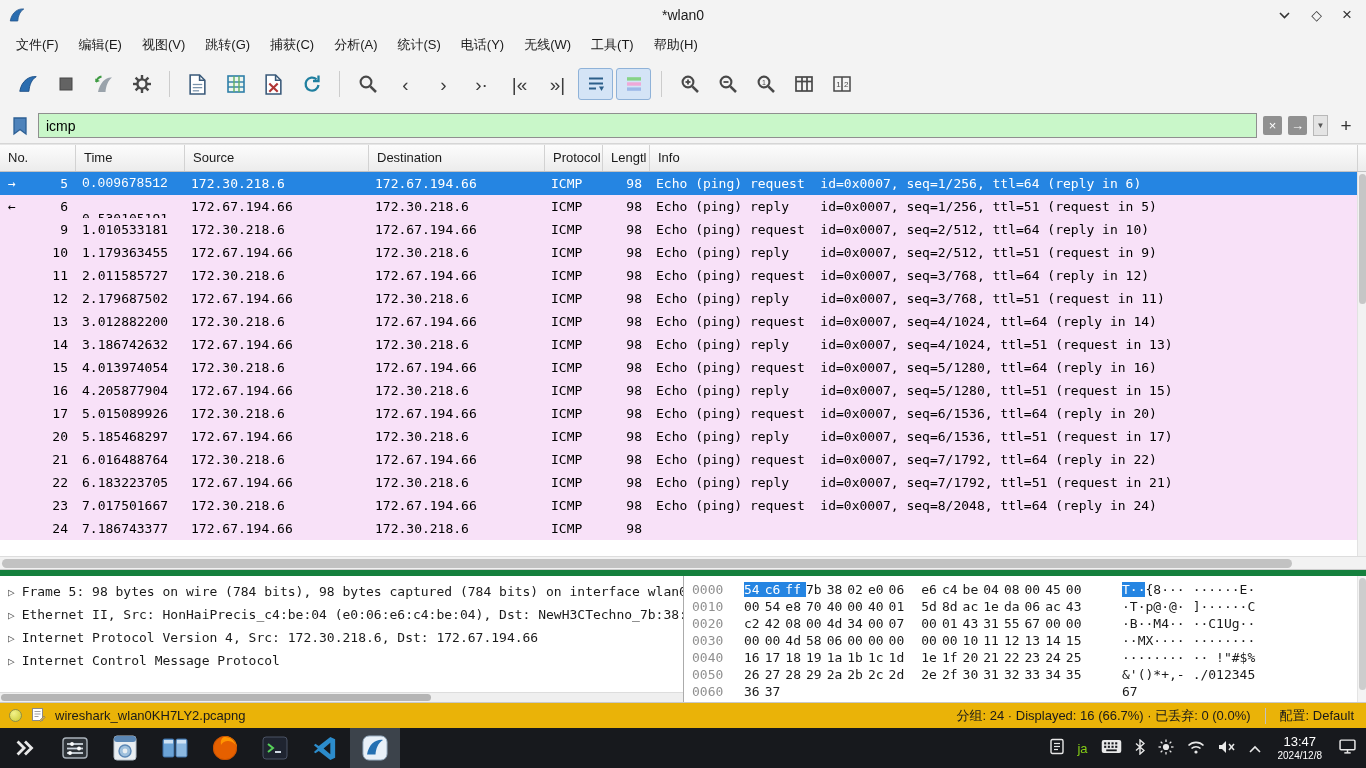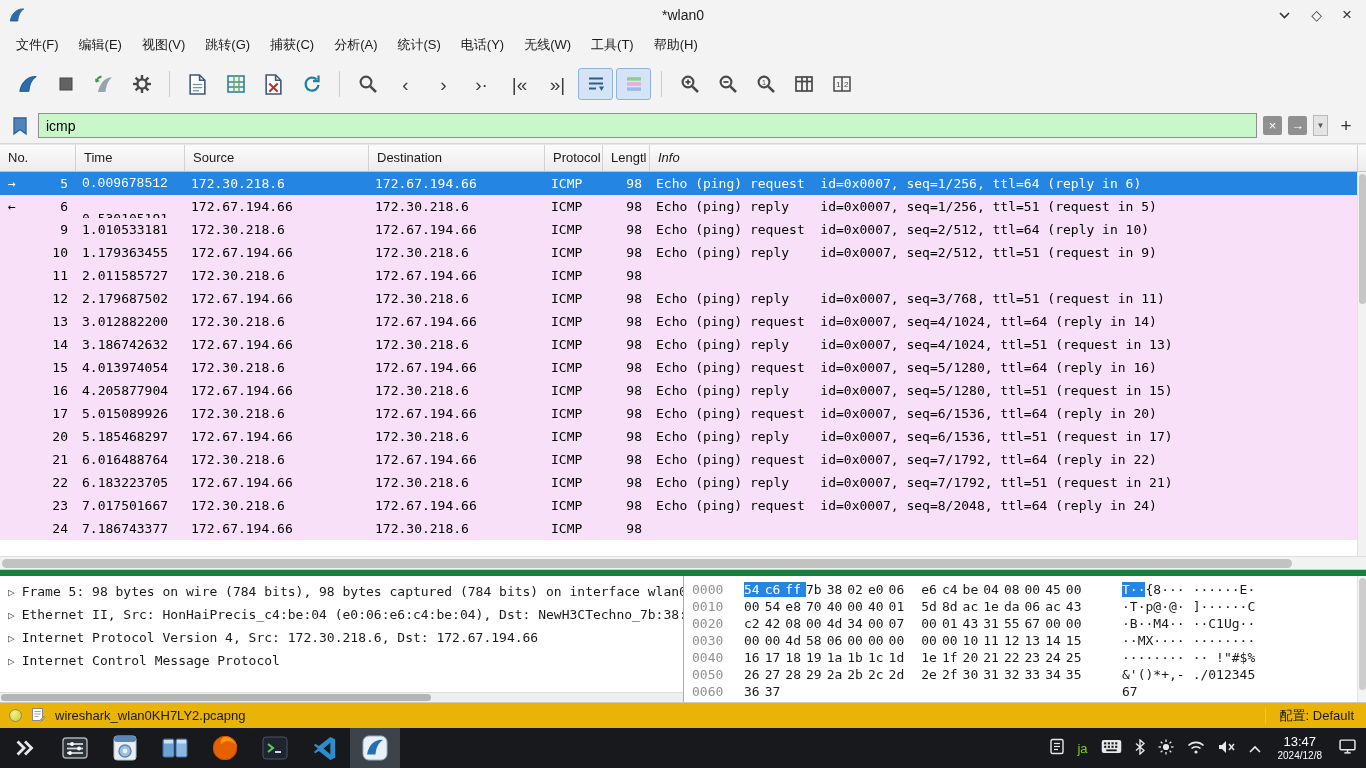--- a/index.html
+++ b/index.html
@@ -296,21 +296,21 @@
   </div>
 
   <div class="plist">
     <div class="plist-header">
         <div class="hcell" style="width: 76px;">No.</div>
         <div class="hcell" style="width: 109px;">Time</div>
         <div class="hcell" style="width: 184px;">Source</div>
         <div class="hcell" style="width: 176px;">Destination</div>
         <div class="hcell" style="width: 58px;">Protocol</div>
         <div class="hcell" style="width: 47px;">Lengtl</div>
-        <div class="hcell" style="width: 708px; font-style: italic;">Info</div>
+        <div class="hcell" style="width: 708px;">Info</div>
       </div>
     <div class="plist-body">
         <div class="prow sel">
           <div class="pcell c-no" style="width: 76px;"><span class="marker">→</span><span class="noval">5</span></div>
           <div class="pcell" style="width: 109px; font-family: Liberation Mono, monospace;">0.009678512</div>
           <div class="pcell" style="width: 184px;">172.30.218.6</div>
           <div class="pcell" style="width: 176px;">172.67.194.66</div>
           <div class="pcell" style="width: 58px;">ICMP</div>
           <div class="pcell c-len" style="width: 47px;">98</div>
           <div class="pcell" style="width: 708px;">Echo (ping) request  id=0x0007, seq=1/256, ttl=64 (reply in 6)</div>
@@ -342,20 +342,21 @@
           <div class="pcell c-len" style="width: 47px;">98</div>
           <div class="pcell" style="width: 708px;">Echo (ping) reply    id=0x0007, seq=2/512, ttl=51 (request in 9)</div>
         </div>
         <div class="prow">
           <div class="pcell c-no" style="width: 76px;"><span class="marker"></span><span class="noval">11</span></div>
           <div class="pcell" style="width: 109px;">2.011585727</div>
           <div class="pcell" style="width: 184px;">172.30.218.6</div>
           <div class="pcell" style="width: 176px;">172.67.194.66</div>
           <div class="pcell" style="width: 58px;">ICMP</div>
           <div class="pcell c-len" style="width: 47px;">98</div>
+          <div class="pcell" style="width: 708px;">Echo (ping) request  id=0x0007, seq=3/768, ttl=64 (reply in 12)</div>
         </div>
         <div class="prow">
           <div class="pcell c-no" style="width: 76px;"><span class="marker"></span><span class="noval">12</span></div>
           <div class="pcell" style="width: 109px;">2.179687502</div>
           <div class="pcell" style="width: 184px;">172.67.194.66</div>
           <div class="pcell" style="width: 176px;">172.30.218.6</div>
           <div class="pcell" style="width: 58px;">ICMP</div>
           <div class="pcell c-len" style="width: 47px;">98</div>
           <div class="pcell" style="width: 708px;">Echo (ping) reply    id=0x0007, seq=3/768, ttl=51 (request in 11)</div>
         </div>
@@ -495,20 +496,21 @@
             <g stroke="#a0a0a0" stroke-width="1">
               <line x1="3.5" y1="4.5" x2="9.5" y2="4.5"></line>
               <line x1="3.5" y1="7" x2="9.5" y2="7"></line>
               <line x1="3.5" y1="9.5" x2="7.5" y2="9.5"></line>
             </g>
             <path d="M8.5 13.5 L13 9 L14.2 10.2 L9.7 14.7 Z" fill="#c8a868" stroke="#8a7a4a" stroke-width="0.6"></path>
           </svg></span>
       <span>wireshark_wlan0KH7LY2.pcapng</span>
     </div>
     <div class="sb-right">
+      <span>分组: 24 · Displayed: 16 (66.7%) · 已丢弃: 0 (0.0%)</span>
       <span class="sb-div"></span>
       <span>配置: Default</span>
     </div>
   </div>
 
 </div>
 
 <div class="taskbar">
   <div class="tb-apps">
     <div class="appbtn">

